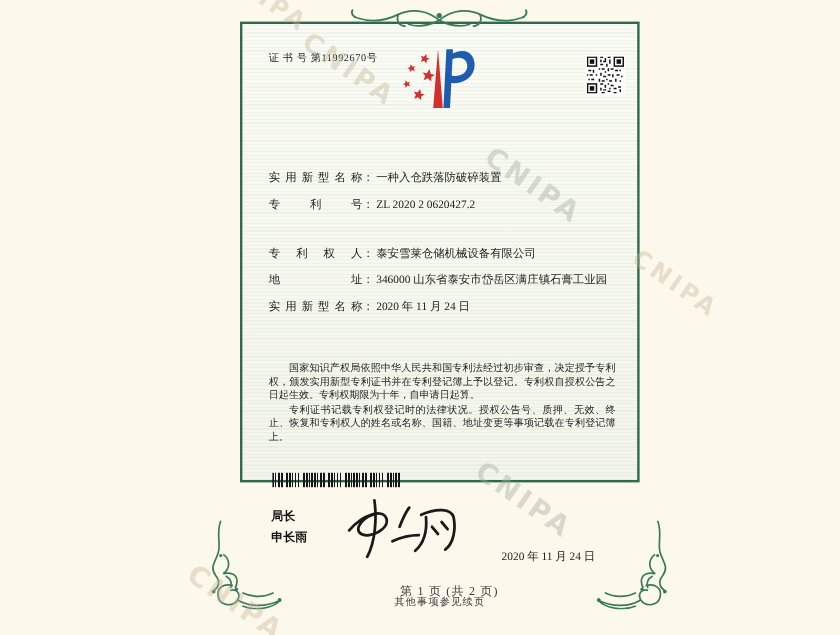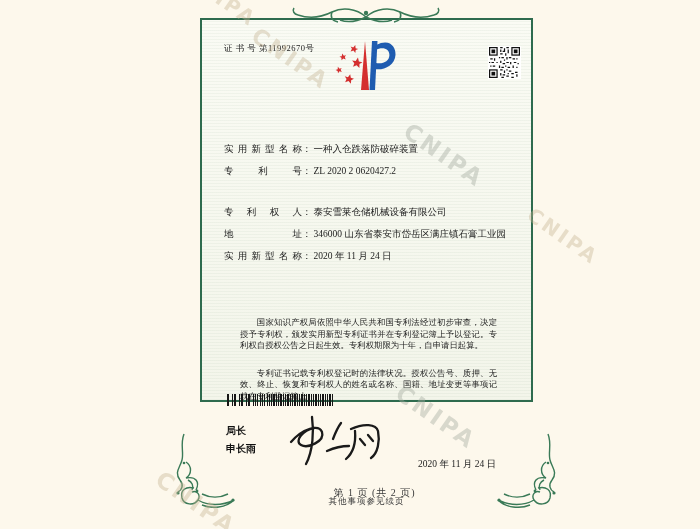--- a/index.html
+++ b/index.html
@@ -25,21 +25,21 @@
   .frow{position:relative;height:22.3px;line-height:14px;white-space:nowrap;}
   .frow.gap{margin-top:18px;}
   .flabel{display:inline-block;width:78px;text-align:justify;text-align-last:justify;vertical-align:top;}
   .flabel.compact{width:54px;}
   .fcolon{display:inline-block;vertical-align:top;}
   .fval{display:inline-block;vertical-align:top;padding-left:2px;}
   .pair2{position:absolute;left:174px;top:0;white-space:nowrap;}
 
   .paras{position:absolute;left:22px;right:18px;top:281px;font-size:8.4px;
     line-height:11.5px;text-align:justify;color:#1e1e1e;}
-  .paras p{margin:16px;text-indent:2em;}
+  .paras p{margin:0;text-indent:2em;}
 
   .barcode{position:absolute;left:25px;top:374px;width:107px;height:12px;
     background:repeating-linear-gradient(90deg,
       #161616 0 1.5px, rgba(0,0,0,0) 1.5px 2.5px,
       #161616 2.5px 3px, rgba(0,0,0,0) 3px 4.5px,
       #161616 4.5px 6px, rgba(0,0,0,0) 6px 7px);}
 
   .signer{position:absolute;left:24px;top:405px;font-size:10px;font-weight:bold;color:#111;line-height:12px;}
   .signer div{margin-bottom:6px;}
   .signature{position:absolute;left:76px;top:392px;width:106px;height:60px;}

